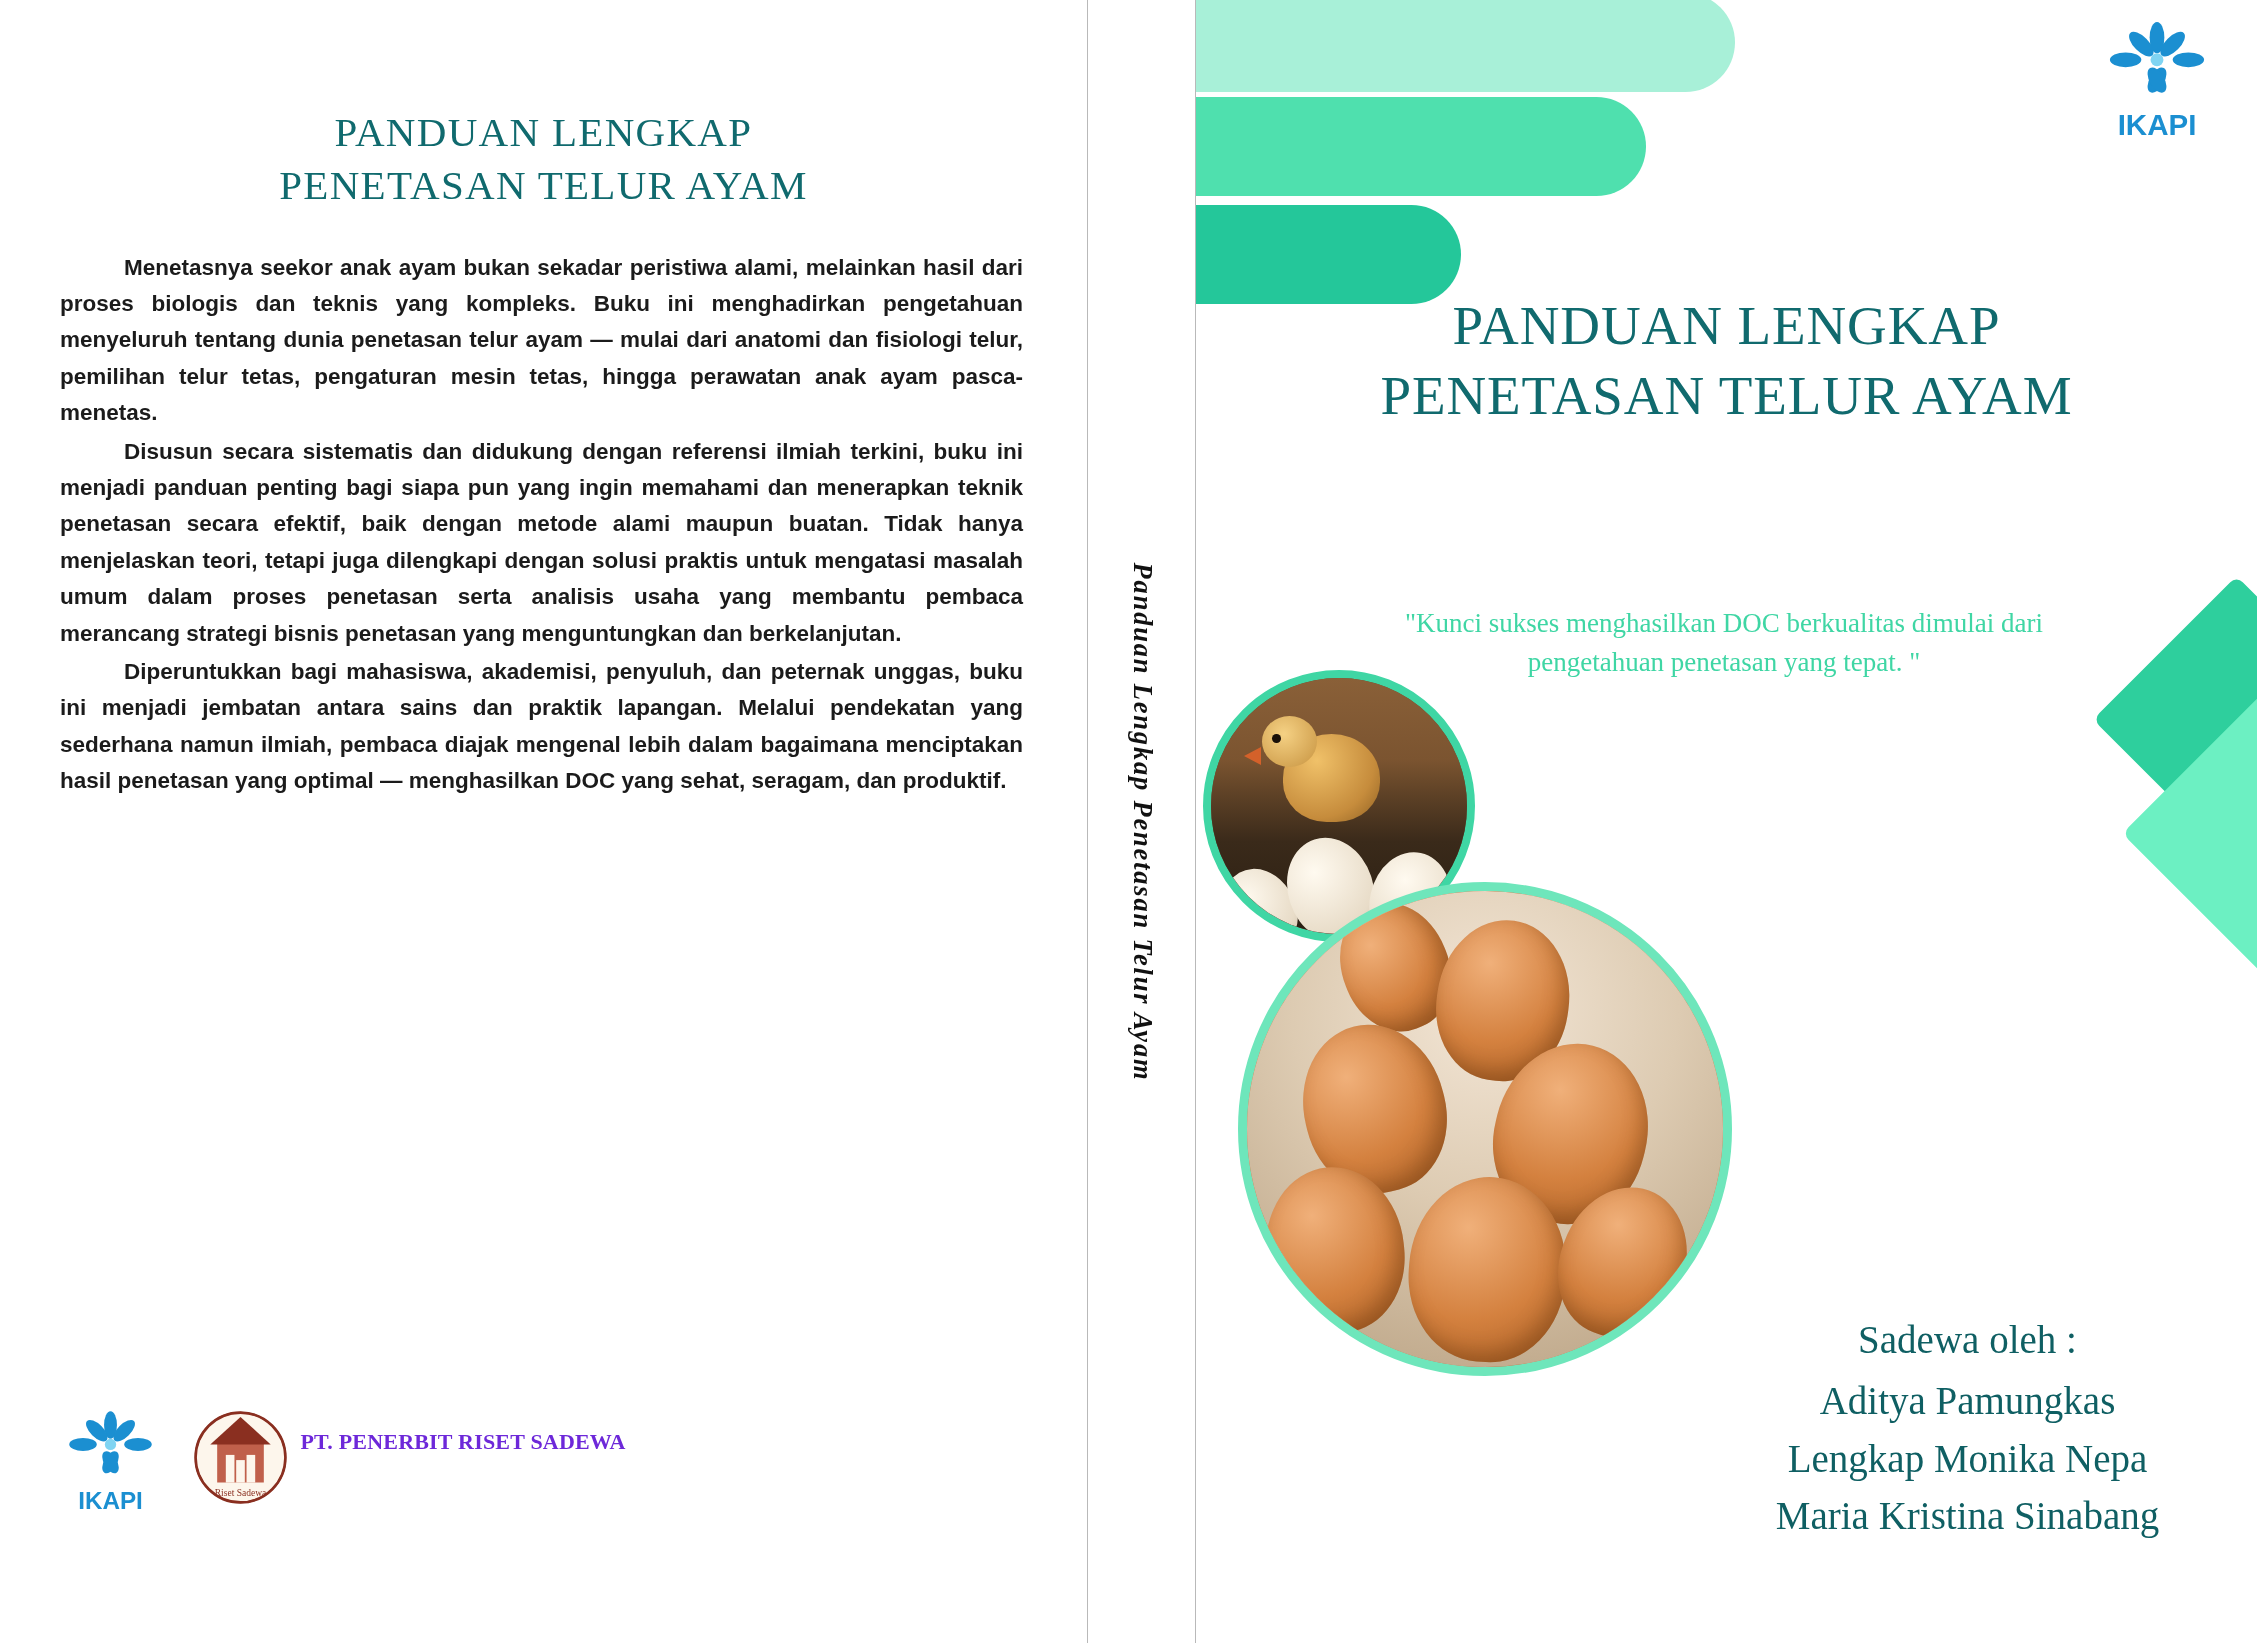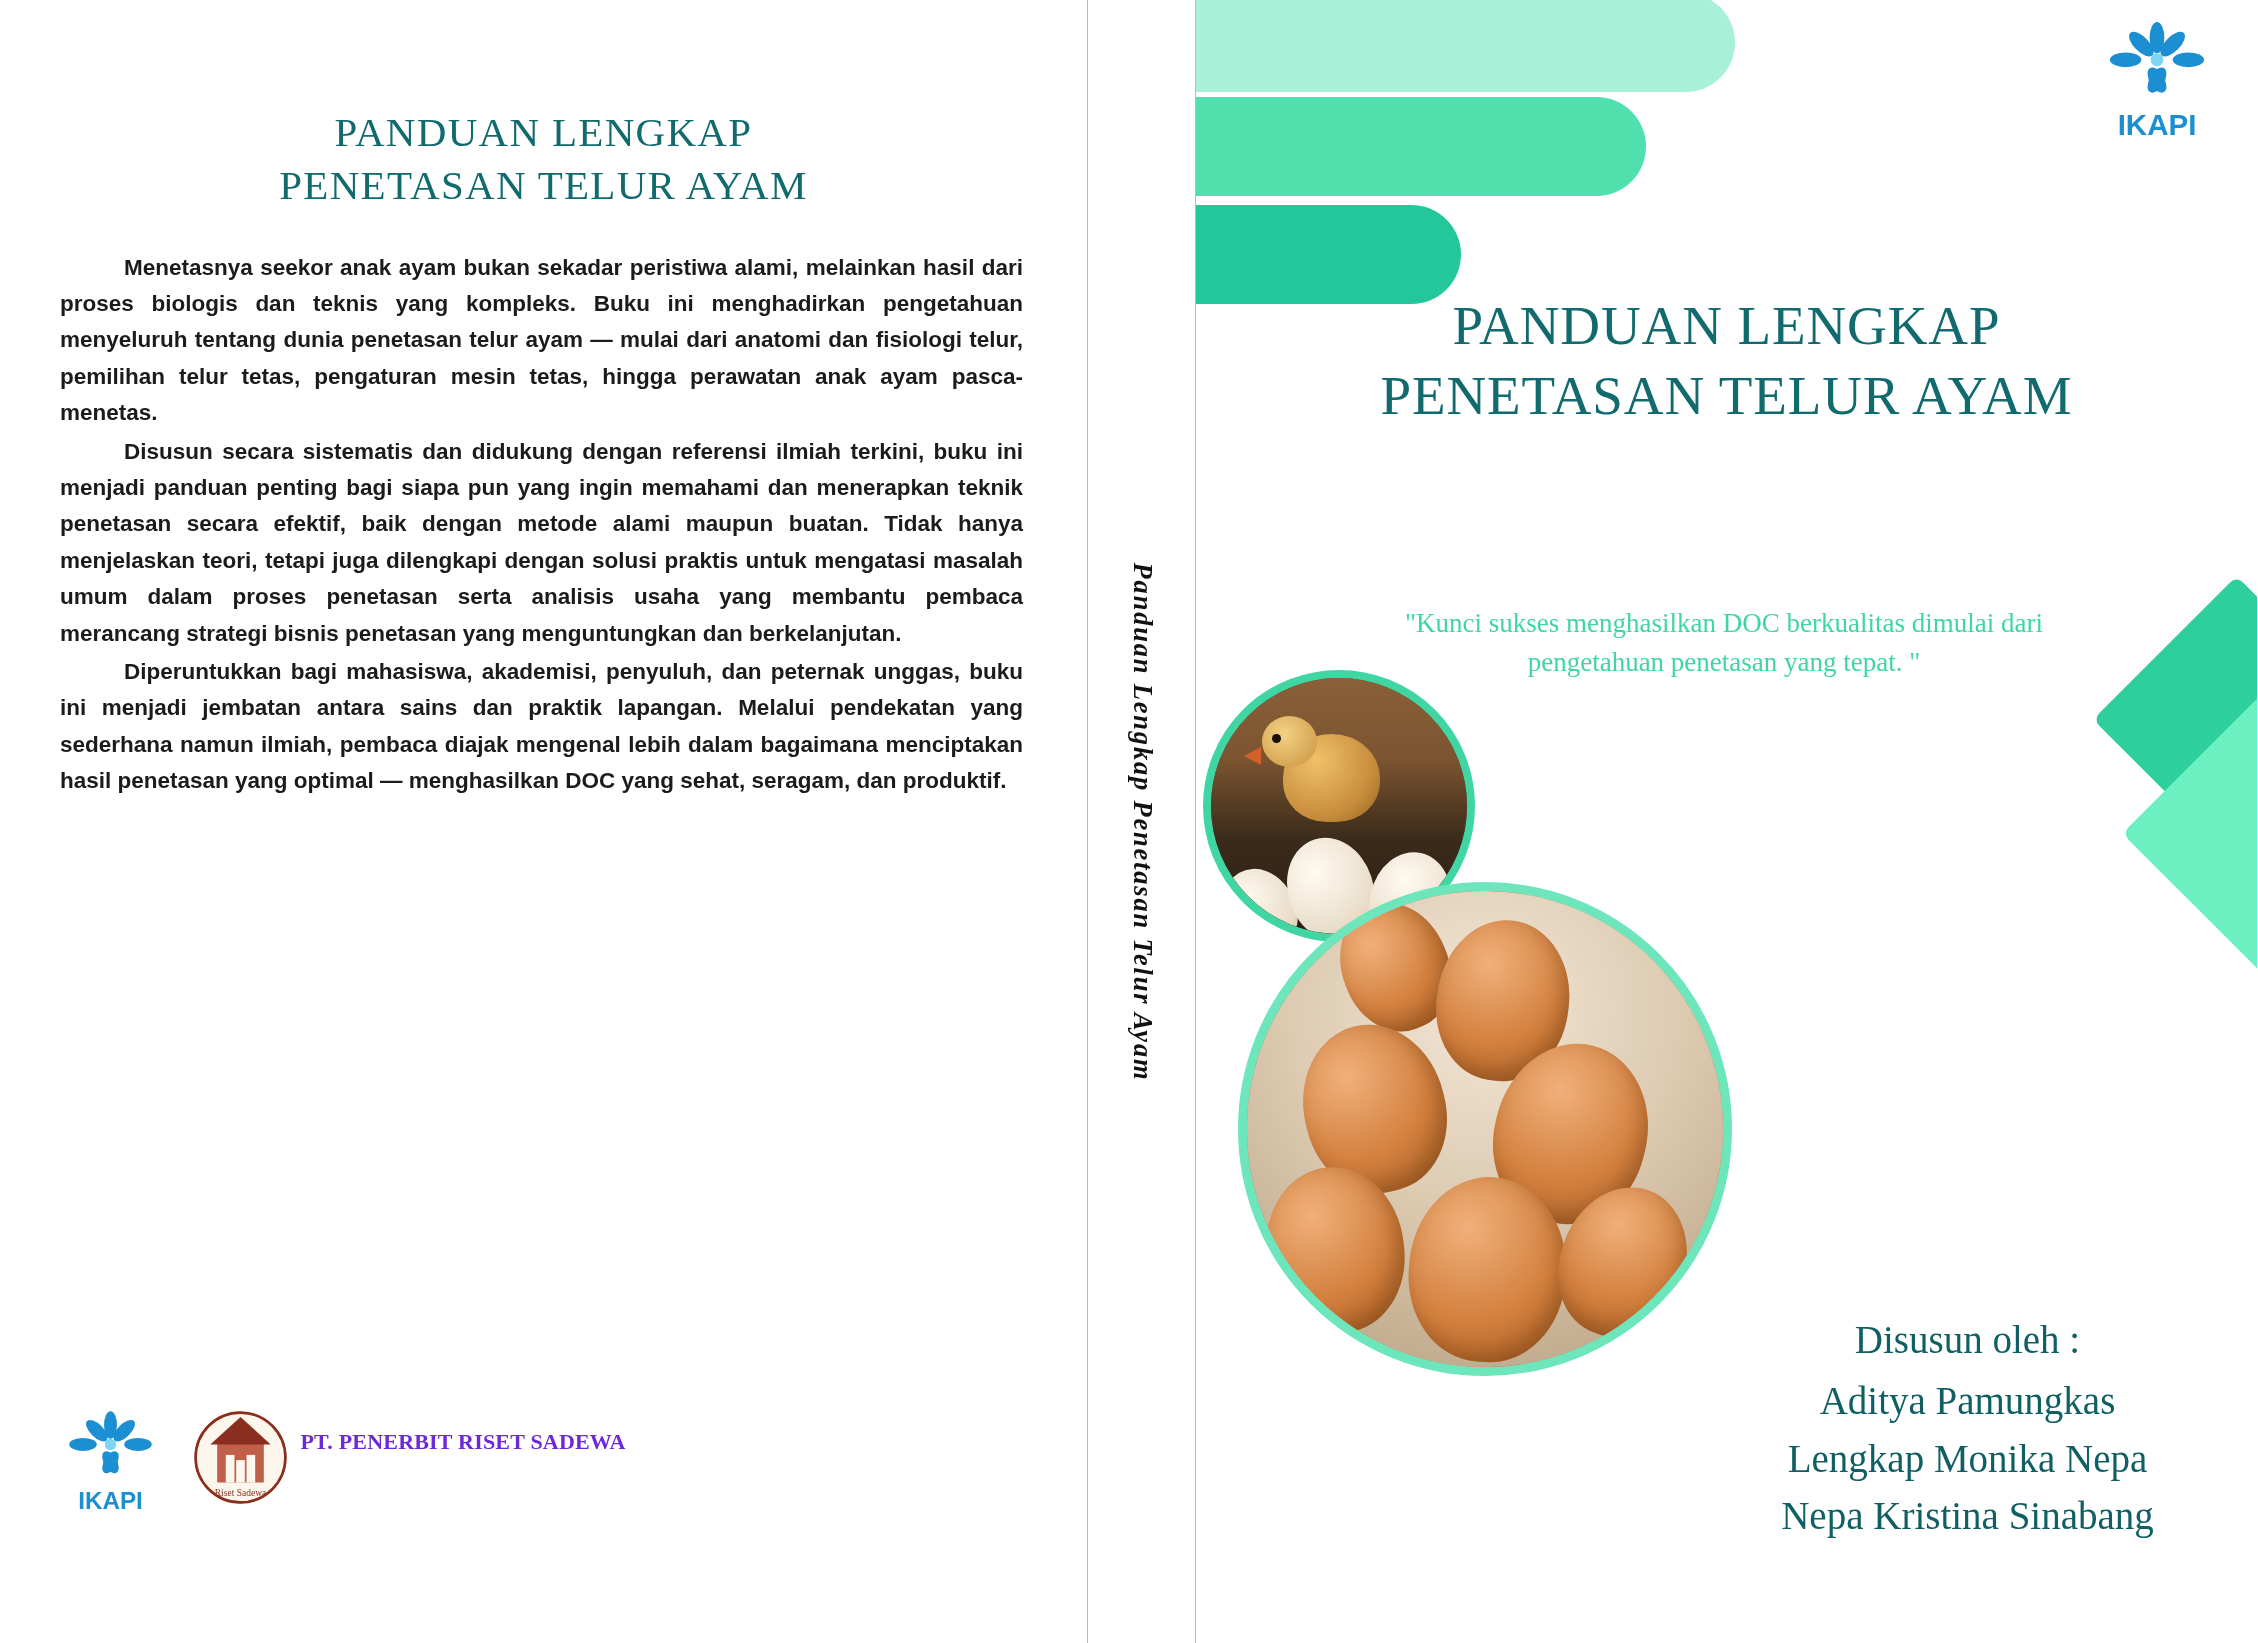--- a/index.html
+++ b/index.html
@@ -371,21 +371,21 @@
         <div class="egg-b eb1"></div>
         <div class="egg-b eb2"></div>
         <div class="egg-b eb3"></div>
         <div class="egg-b eb4"></div>
         <div class="egg-b eb5"></div>
         <div class="egg-b eb6"></div>
       </div>
     </div>
 
     <div class="authors">
-      <div class="lead">Disusun oleh :</div>
+      <div class="lead">Sadewa oleh :</div>
       <div>Aditya Pamungkas</div>
       <div>Lengkap Monika Nepa</div>
-      <div>Nepa Kristina Sinabang</div>
+      <div>Maria Kristina Sinabang</div>
     </div>
 
   </div>
 </div>
 
 
 </body></html>

